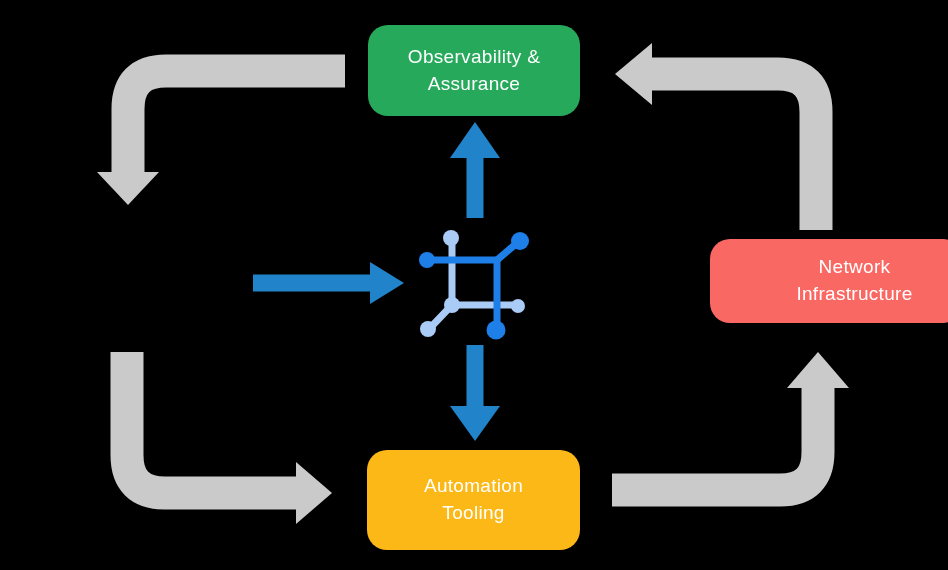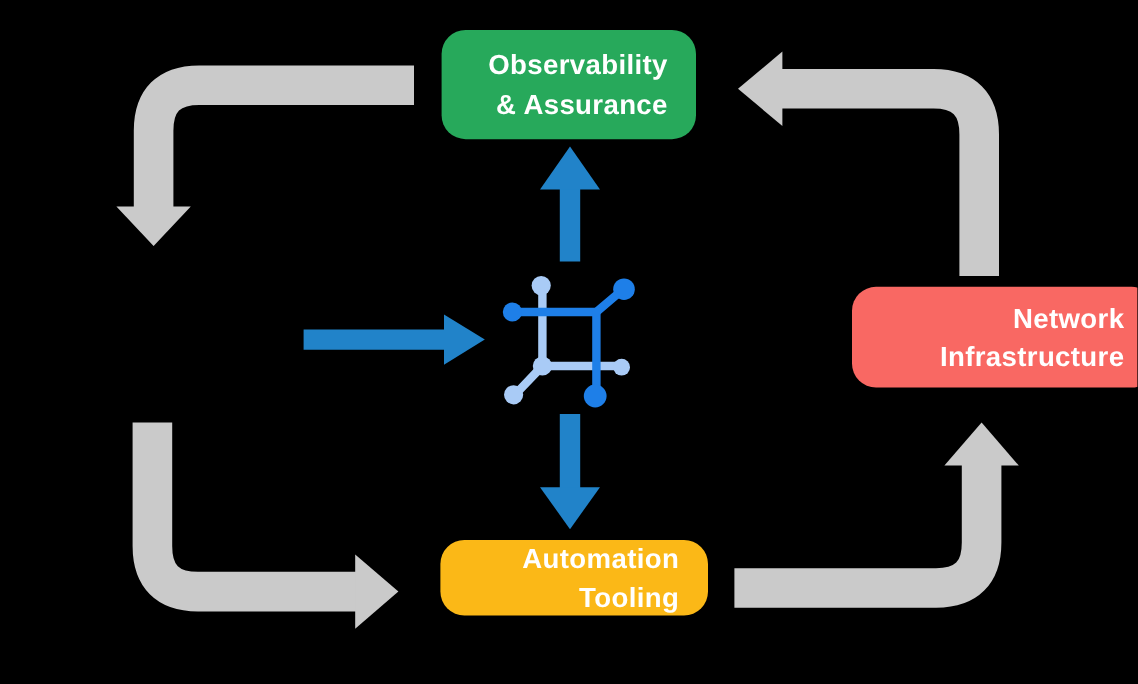--- a/index.html
+++ b/index.html
@@ -24,31 +24,30 @@
   .node {
     position: absolute;
     border-radius: 20px;
     display: flex;
     align-items: center;
     justify-content: center;
     text-align: center;
   }
   .node-label {
     color: var(--text, #fff);
-    font-size: 23px;
-    font-weight: 700;
+    font-size: 19px;
+    font-weight: 400;
     letter-spacing: 0.3px;
     line-height: 1.4;
     max-width: 165px;
-    text-align: right;
   }
   .node-observability { left: 368px; top: 25px;  width: 212px; height: 91px; }
   .node-operations    { left: 22px;  top: 239px; width: 218px; height: 84px; }
   .node-infrastructure{ left: 710px; top: 239px; width: 217px; height: 84px; }
-  .node-automation    { left: 367px; top: 450px; width: 213px; height: 63px; padding-left: 10px; }
+  .node-automation    { left: 367px; top: 450px; width: 213px; height: 100px; }
 
   .gray-arrow path   { stroke: var(--gray, #cacaca); stroke-width: 33; fill: none; }
   .gray-arrow polygon{ fill: var(--gray, #cacaca); }
   .blue-arrow line   { stroke: var(--blue, #2183c9); stroke-width: 17; }
   .blue-arrow polygon{ fill: var(--blue, #2183c9); }
 
   .icon-light-line { stroke: var(--icon-light, #a9cbf6); stroke-width: 7; fill: none; stroke-linecap: round; stroke-linejoin: round; }
   .icon-dark-line  { stroke: var(--icon-dark, #1e7fe8);  stroke-width: 7; fill: none; stroke-linecap: round; stroke-linejoin: round; }
   .icon-light-dot  { fill: var(--icon-light, #a9cbf6); }
   .icon-dark-dot   { fill: var(--icon-dark, #1e7fe8); }

